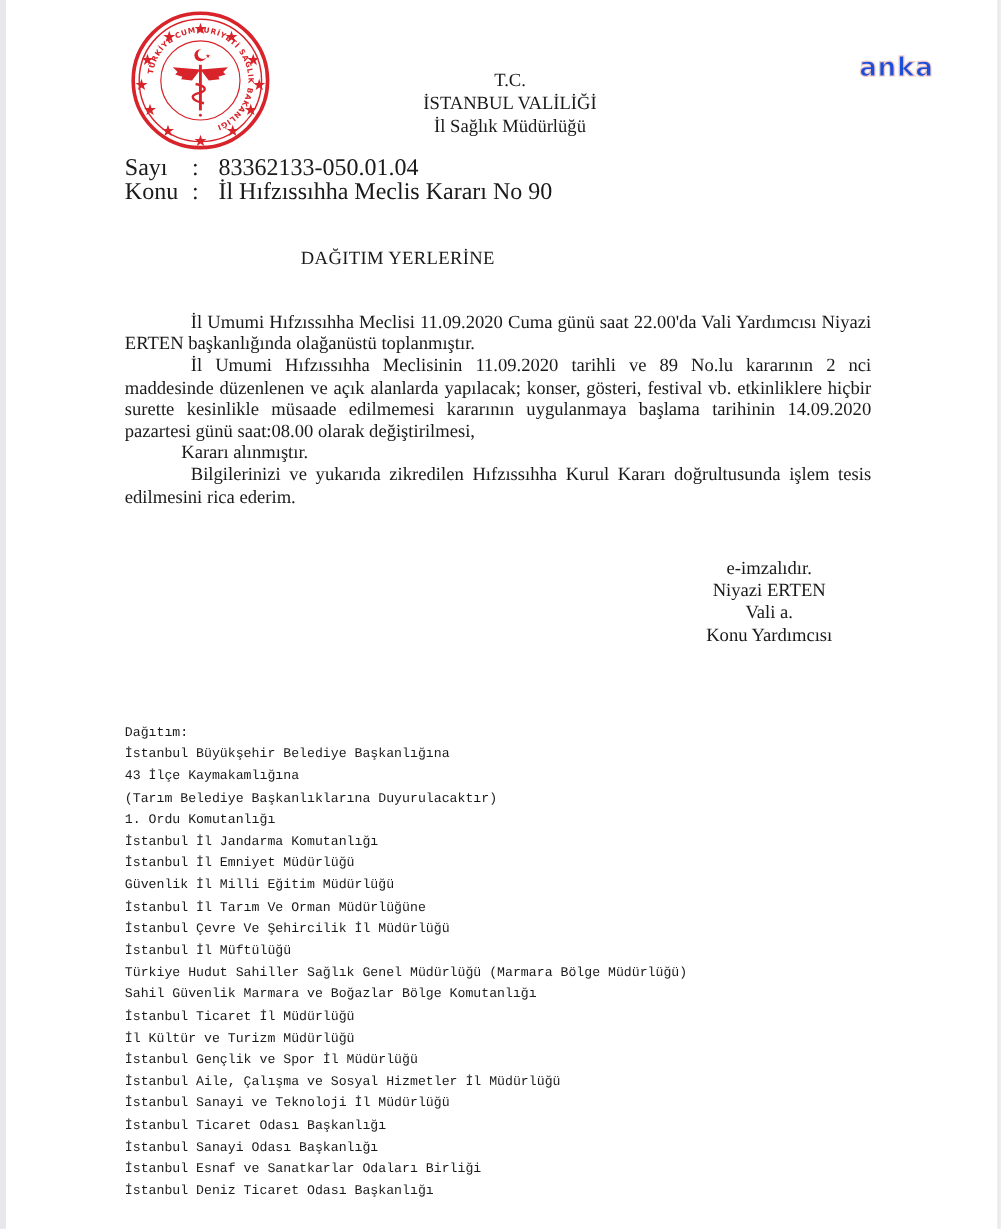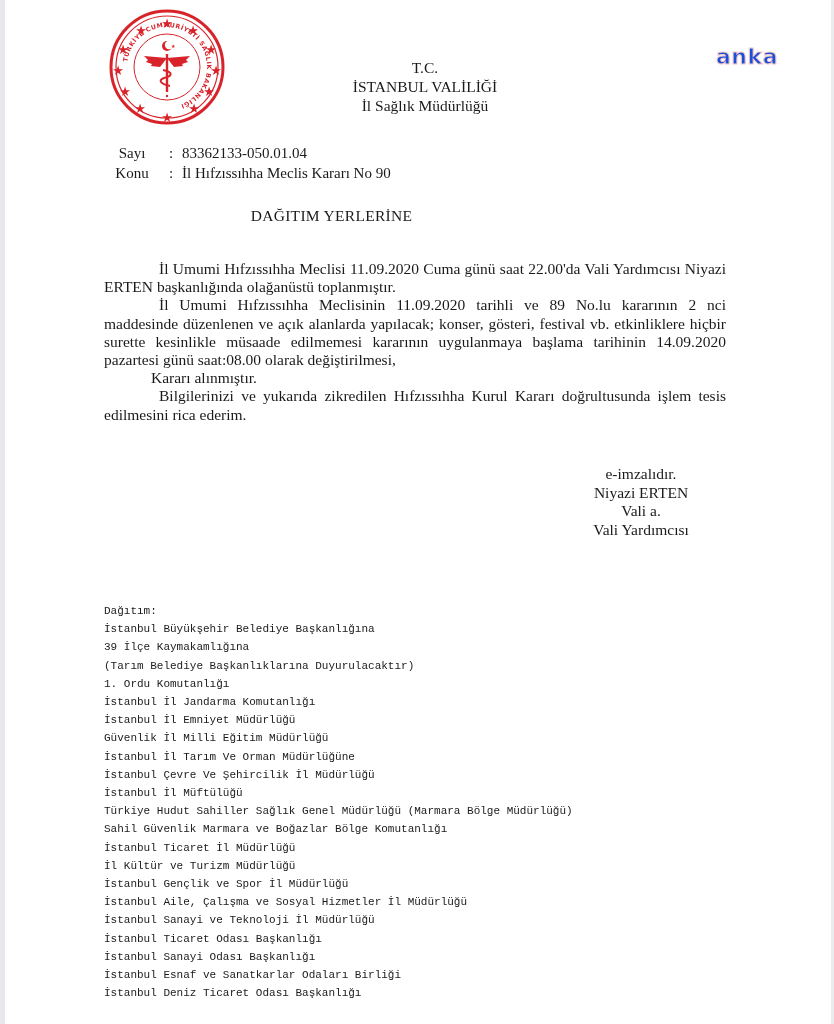--- a/index.html
+++ b/index.html
@@ -12,21 +12,21 @@
   }
   .frame-left { position: absolute; left: 0; top: 0; width: 5px; height: 1024px; background: #e7e7ec; }
   .frame-right { position: absolute; right: 0; top: 0; width: 3px; height: 1024px; background: #ebebee; }
   .logo { position: absolute; left: 108px; top: 8px; width: 118px; height: 118px; }
   .watermark {
     position: absolute; left: 716px; top: 44px;
     font-family: "DejaVu Sans", sans-serif; font-weight: bold; font-size: 22px;
     color: #1d4ed8; -webkit-text-stroke: 1px #f2c9c9; letter-spacing: 0.5px;
   }
   .header { position: absolute; left: 300px; top: 58px; width: 250px; text-align: center; font-size: 15.5px; line-height: 19px; }
-  .ref { position: absolute; left: 104px; top: 143px; font-size: 15px; line-height: 20px; text-align: center; }
+  .ref { position: absolute; left: 104px; top: 130px; font-size: 20px; line-height: 20px; }
   .ref-row { display: flex; }
   .ref-label { width: 56px; }
   .ref-colon { width: 22px; }
   .title { position: absolute; left: 0; width: 663px; top: 207px; text-align: center; font-size: 15.5px; letter-spacing: 0.3px; }
   .body { position: absolute; left: 104px; top: 260px; width: 622px; font-size: 15.5px; line-height: 18.2px; }
   .body p { margin: 0; text-align: justify; }
   .indent { text-indent: 55px; }
   .indent-s { text-indent: 47px; }
   .sign { position: absolute; left: 576px; top: 465px; width: 130px; text-align: center; font-size: 15.5px; line-height: 18.5px; }
   .dist { position: absolute; left: 104px; top: 602px; font-size: 11px; line-height: 18.2px; font-family: Liberation Mono, monospace; }
@@ -104,27 +104,27 @@
   <p class="indent">İl Umumi Hıfzıssıhha Meclisi 11.09.2020 Cuma günü saat 22.00'da Vali Yardımcısı Niyazi ERTEN başkanlığında olağanüstü toplanmıştır.</p>
   <p class="indent">İl Umumi Hıfzıssıhha Meclisinin 11.09.2020 tarihli ve 89 No.lu kararının 2 nci maddesinde düzenlenen ve açık alanlarda yapılacak; konser, gösteri, festival vb. etkinliklere hiçbir surette kesinlikle müsaade edilmemesi kararının uygulanmaya başlama tarihinin 14.09.2020 pazartesi günü saat:08.00 olarak değiştirilmesi,</p>
   <p class="indent-s">Kararı alınmıştır.</p>
   <p class="indent">Bilgilerinizi ve yukarıda zikredilen Hıfzıssıhha Kurul Kararı doğrultusunda işlem tesis edilmesini rica ederim.</p>
 </div>
 
 <div class="sign">
   <div>e-imzalıdır.</div>
   <div>Niyazi ERTEN</div>
   <div>Vali a.</div>
-  <div>Vali Yardımcısı</div>
+  <div>Konu Yardımcısı</div>
 </div>
 
 <div class="dist">
   <div>Dağıtım:</div>
   <div>İstanbul Büyükşehir Belediye Başkanlığına</div>
-  <div>39 İlçe Kaymakamlığına</div>
+  <div>43 İlçe Kaymakamlığına</div>
   <div>(Tarım Belediye Başkanlıklarına Duyurulacaktır)</div>
   <div>1. Ordu Komutanlığı</div>
   <div>İstanbul İl Jandarma Komutanlığı</div>
   <div>İstanbul İl Emniyet Müdürlüğü</div>
   <div>Güvenlik İl Milli Eğitim Müdürlüğü</div>
   <div>İstanbul İl Tarım Ve Orman Müdürlüğüne</div>
   <div>İstanbul Çevre Ve Şehircilik İl Müdürlüğü</div>
   <div>İstanbul İl Müftülüğü</div>
   <div>Türkiye Hudut Sahiller Sağlık Genel Müdürlüğü (Marmara Bölge Müdürlüğü)</div>
   <div>Sahil Güvenlik Marmara ve Boğazlar Bölge Komutanlığı</div>

